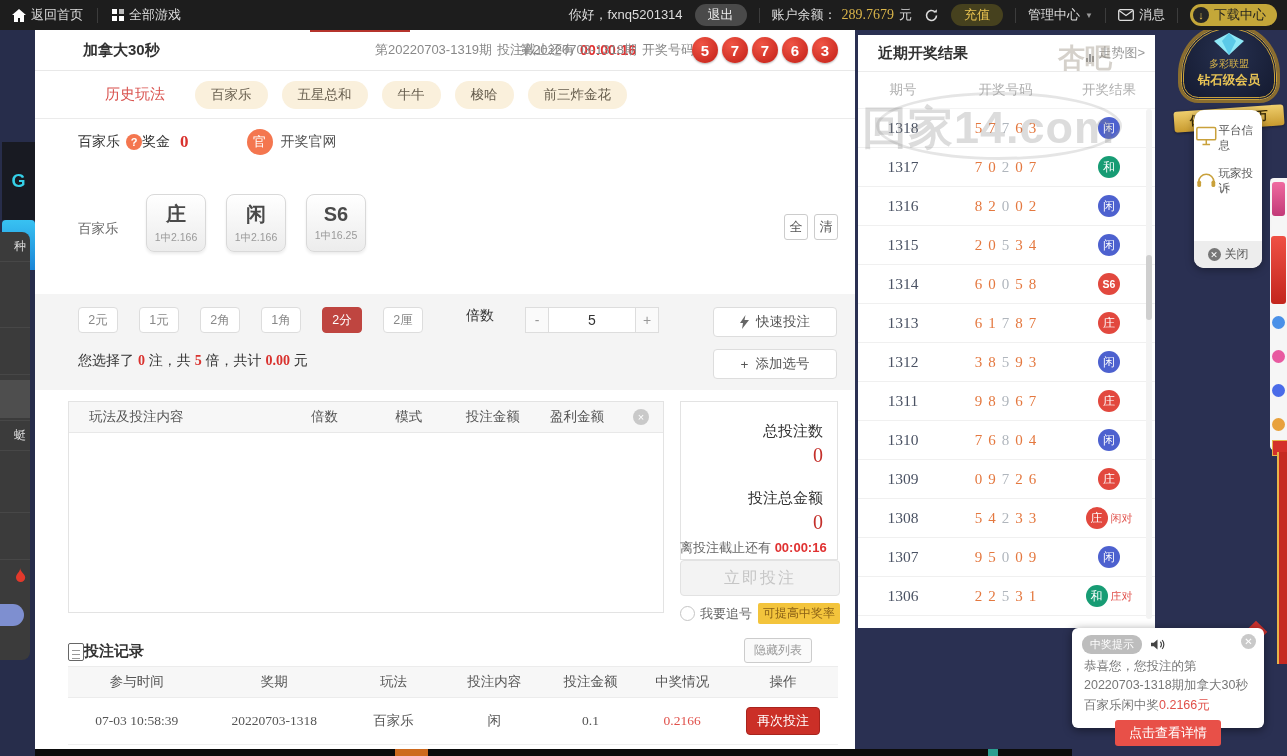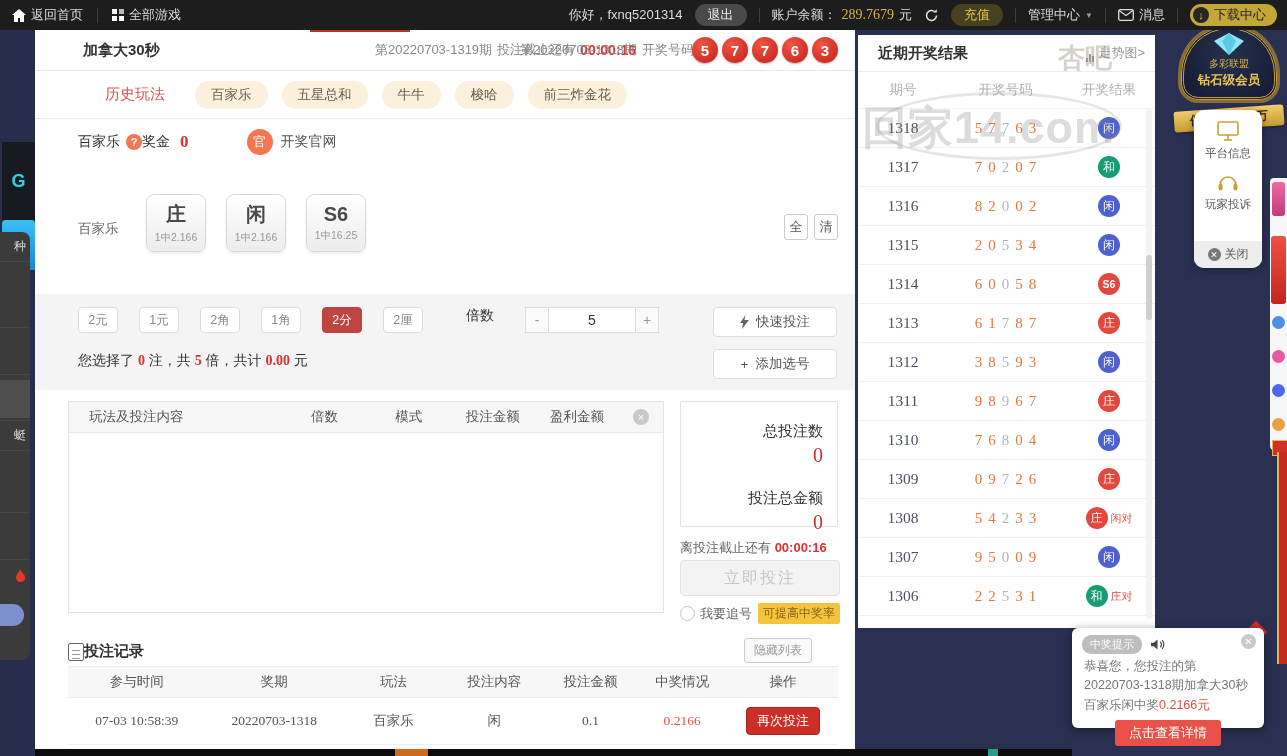--- a/index.html
+++ b/index.html
@@ -94,21 +94,21 @@
   .sel-line b{color:#d9322e;font-weight:bold}
   .m-bets{position:relative;height:234px}
   .btable{position:absolute;left:33px;top:11px;width:596px;height:212px;border:1px solid #e3e3e3;
     background:#fff;box-sizing:border-box}
   .bt-head{height:30px;background:#f7f7f7;border-bottom:1px solid #e8e8e8;display:flex;align-items:center;
     font-size:13.5px;color:#555}
   .bt-head .c1{flex:2.3;padding-left:20px}.bt-head .c{flex:1;text-align:center}
   .bt-close{width:44px;display:flex;justify-content:center}
   .x-circ{width:16px;height:16px;border-radius:50%;background:#c9c9c9;color:#fff;font-size:11px;
     display:flex;align-items:center;justify-content:center;cursor:pointer}
-  .sbox{position:absolute;left:645px;top:11px;width:158px;height:126px;border:1px solid #e3e3e3;
+  .sbox{position:absolute;left:645px;top:11px;width:158px;height:159px;border:1px solid #e3e3e3;
     box-sizing:border-box;text-align:right;padding:12px 14px 0 0}
   .sbox .lbl{font-size:15px;color:#333;margin-top:8px}
   .sbox .val{font-size:20px;color:#c4302b;margin-top:3px}
   .deadline{position:absolute;left:645px;top:149px;width:158px;font-size:13px;color:#666;white-space:nowrap}
   .deadline b{color:#e03131;font-weight:bold}
   .betnow{position:absolute;left:645px;top:170px;width:158px;height:34px;background:#f3f3f3;
     border:1px solid #e2e2e2;border-radius:4px;color:#c6c6c6;font-size:16px;letter-spacing:2px;
     display:flex;align-items:center;justify-content:center;cursor:pointer}
   .chase{position:absolute;left:645px;top:213px;display:flex;align-items:center;font-size:13px;color:#666}
   .radio{width:13px;height:13px;border:1px solid #c5c5c5;border-radius:50%;background:#fff;margin-right:5px;cursor:pointer}
@@ -173,21 +173,21 @@
     border:3px double #c9a13b;box-shadow:0 0 0 3px #8a6d2f;
     display:flex;flex-direction:column;align-items:center;padding-top:4px;box-sizing:border-box}
   .medal-l1{color:#d9b54a;font-size:10px;margin-top:2px}
   .medal-l2{color:#e8c455;font-size:12.5px;font-weight:bold;margin-top:1px}
   .ribbon{position:absolute;left:0;top:82px;width:110px;height:21px;border-radius:3px;
     background:linear-gradient(#efce6d,#c89a2e);transform:rotate(-4deg);
     color:#3a2c08;font-size:12px;font-weight:bold;display:flex;align-items:center;justify-content:center;
     box-shadow:0 1px 3px rgba(0,0,0,.4)}
   .fwidget{position:absolute;left:1194px;top:110px;width:68px;height:158px;background:#fff;border-radius:10px;
     box-shadow:0 2px 8px rgba(0,0,0,.35);z-index:9;display:flex;flex-direction:column;align-items:center}
-  .fw-item{display:flex;flex-direction:column;align-items:center;margin-top:10px;cursor:pointer}
+  .fw-item{display:flex;flex-direction:row;align-items:center;margin-top:10px;cursor:pointer}
   .fw-lbl{font-size:11.5px;color:#555;margin-top:3px}
   .fw-foot{margin-top:auto;width:100%;height:27px;background:#ededed;border-radius:0 0 10px 10px;
     display:flex;align-items:center;justify-content:center;gap:4px;cursor:pointer}
   .fw-x{width:13px;height:13px;border-radius:50%;background:#777;color:#fff;font-size:9px;
     display:flex;align-items:center;justify-content:center}
   .fw-close{font-size:12px;color:#555}
   .edge-strip{position:absolute;left:1270px;top:178px;width:17px;height:272px;background:#f6f6f6;
     border-radius:4px 0 0 4px;z-index:7}
   .es-pink{position:absolute;left:2px;top:4px;width:13px;height:34px;border-radius:3px;
     background:linear-gradient(#ef6aa0,#c23a78)}

